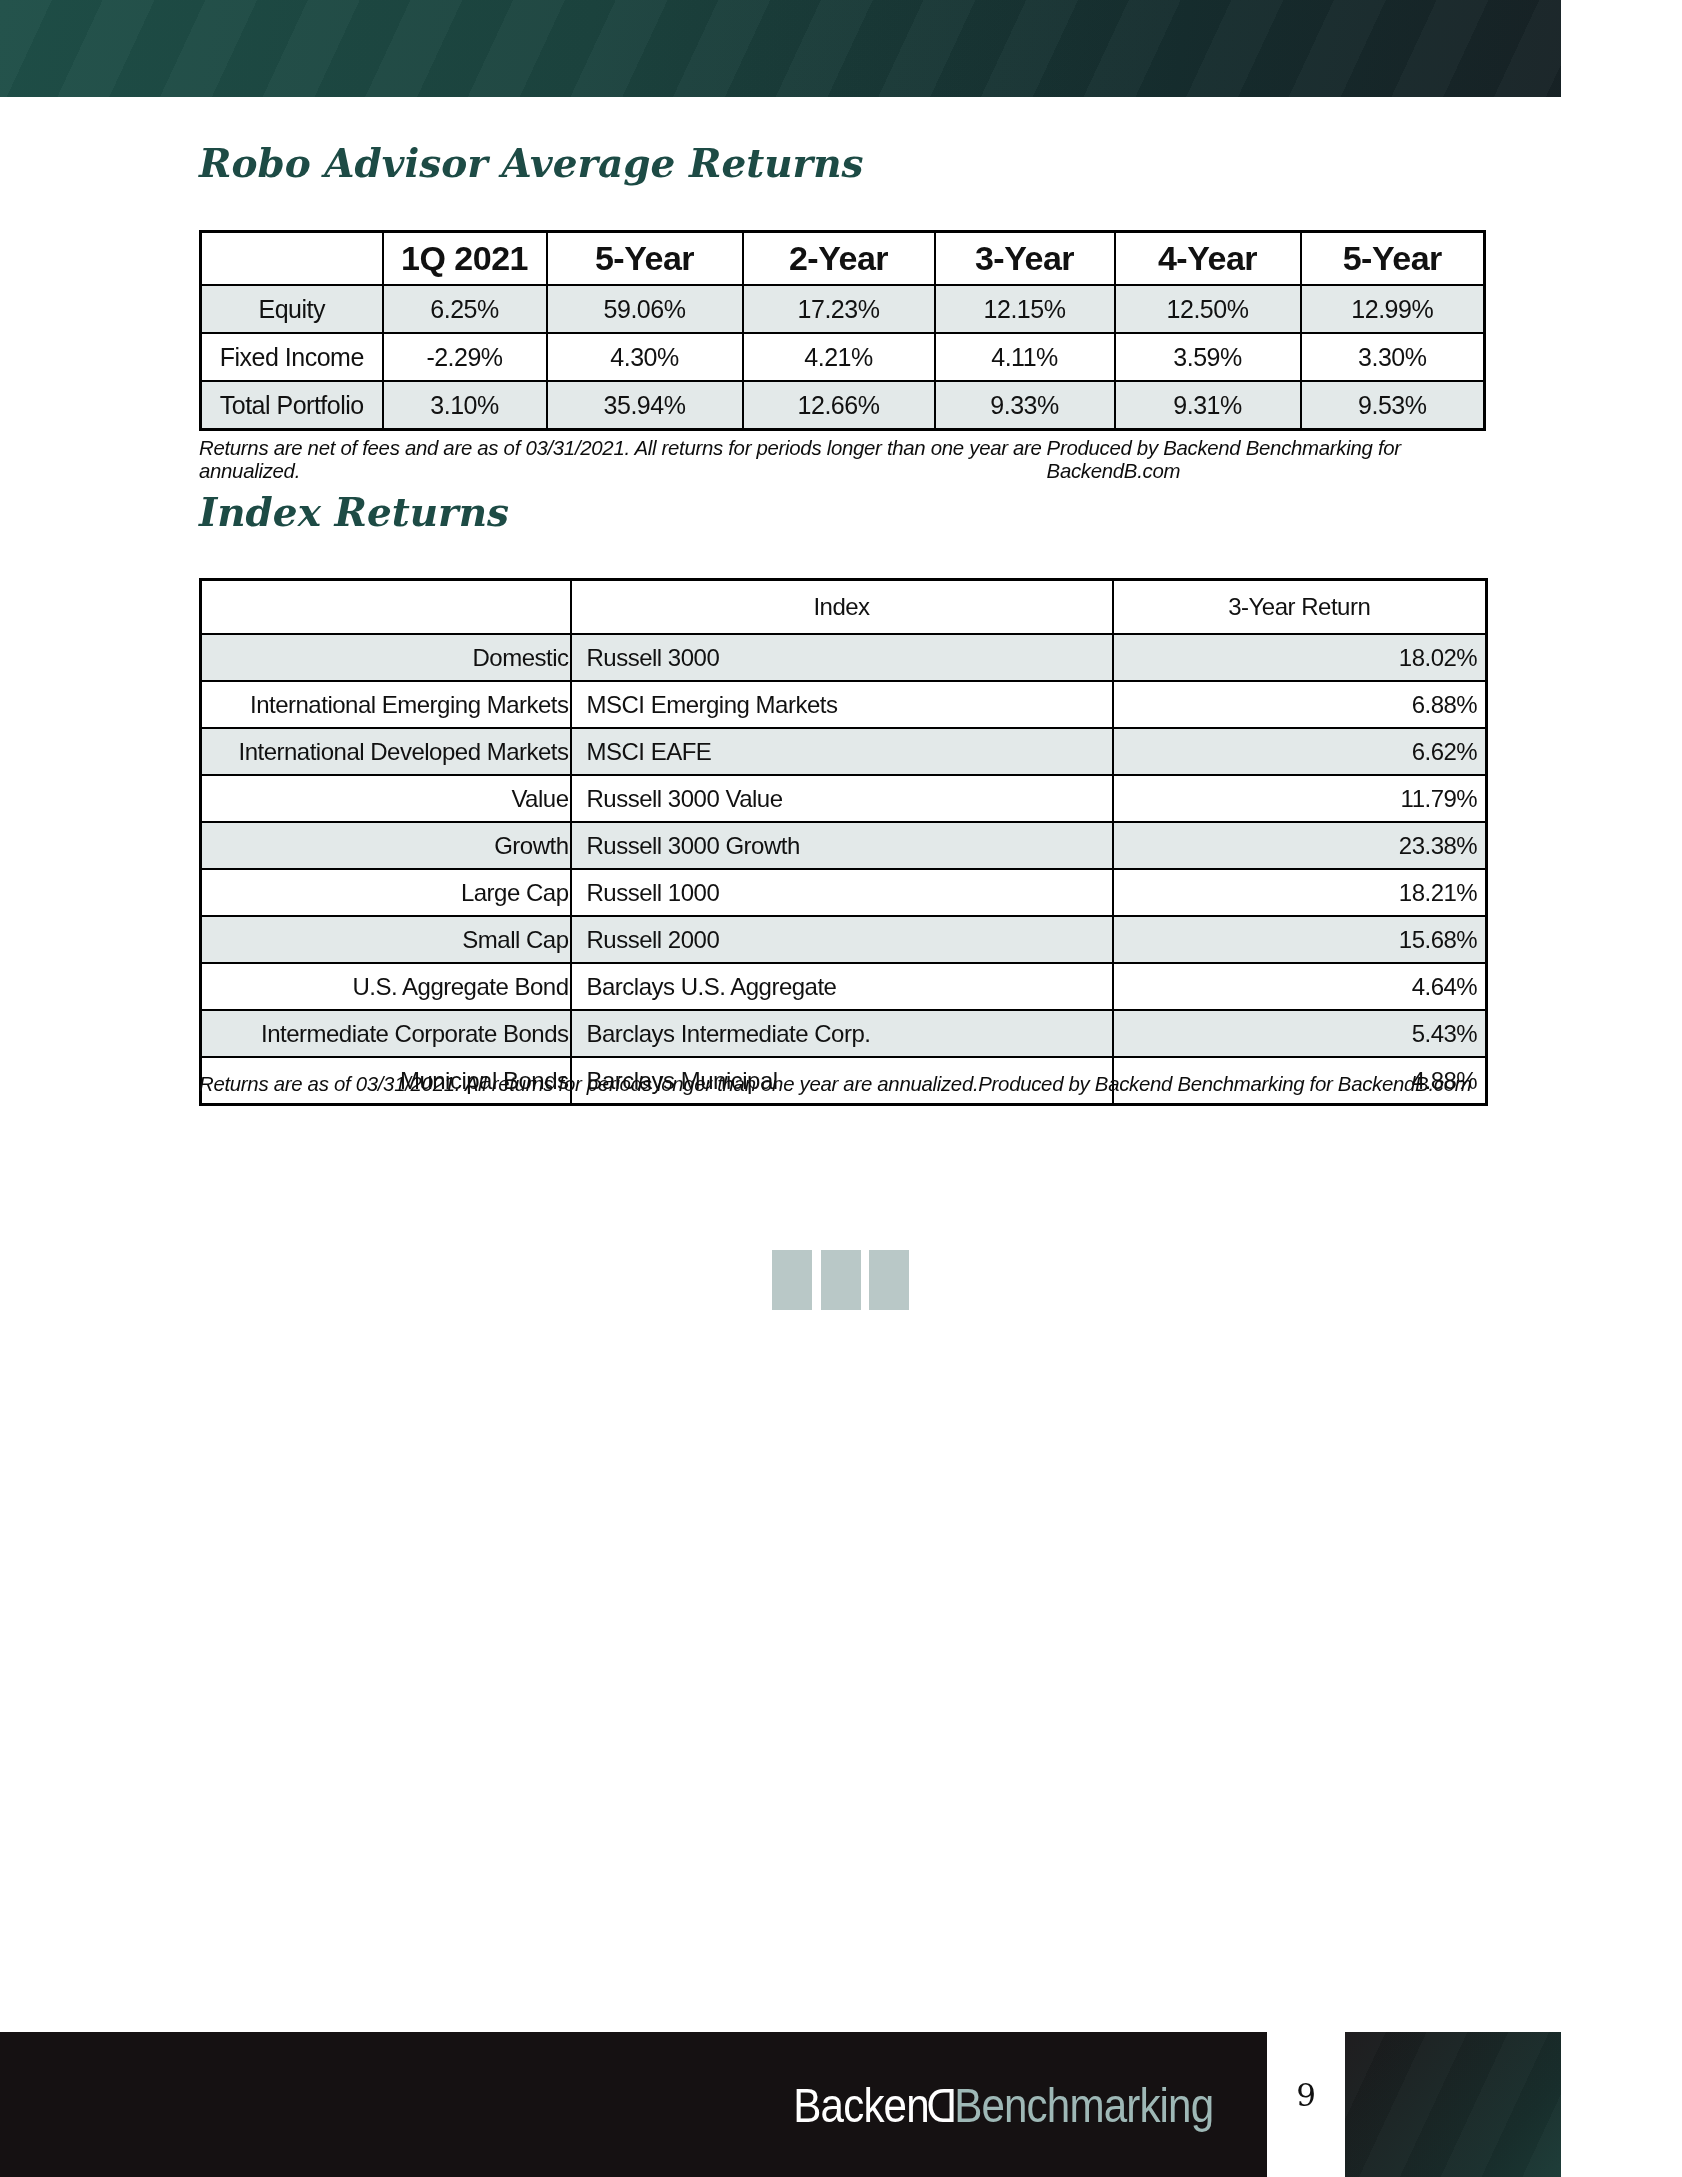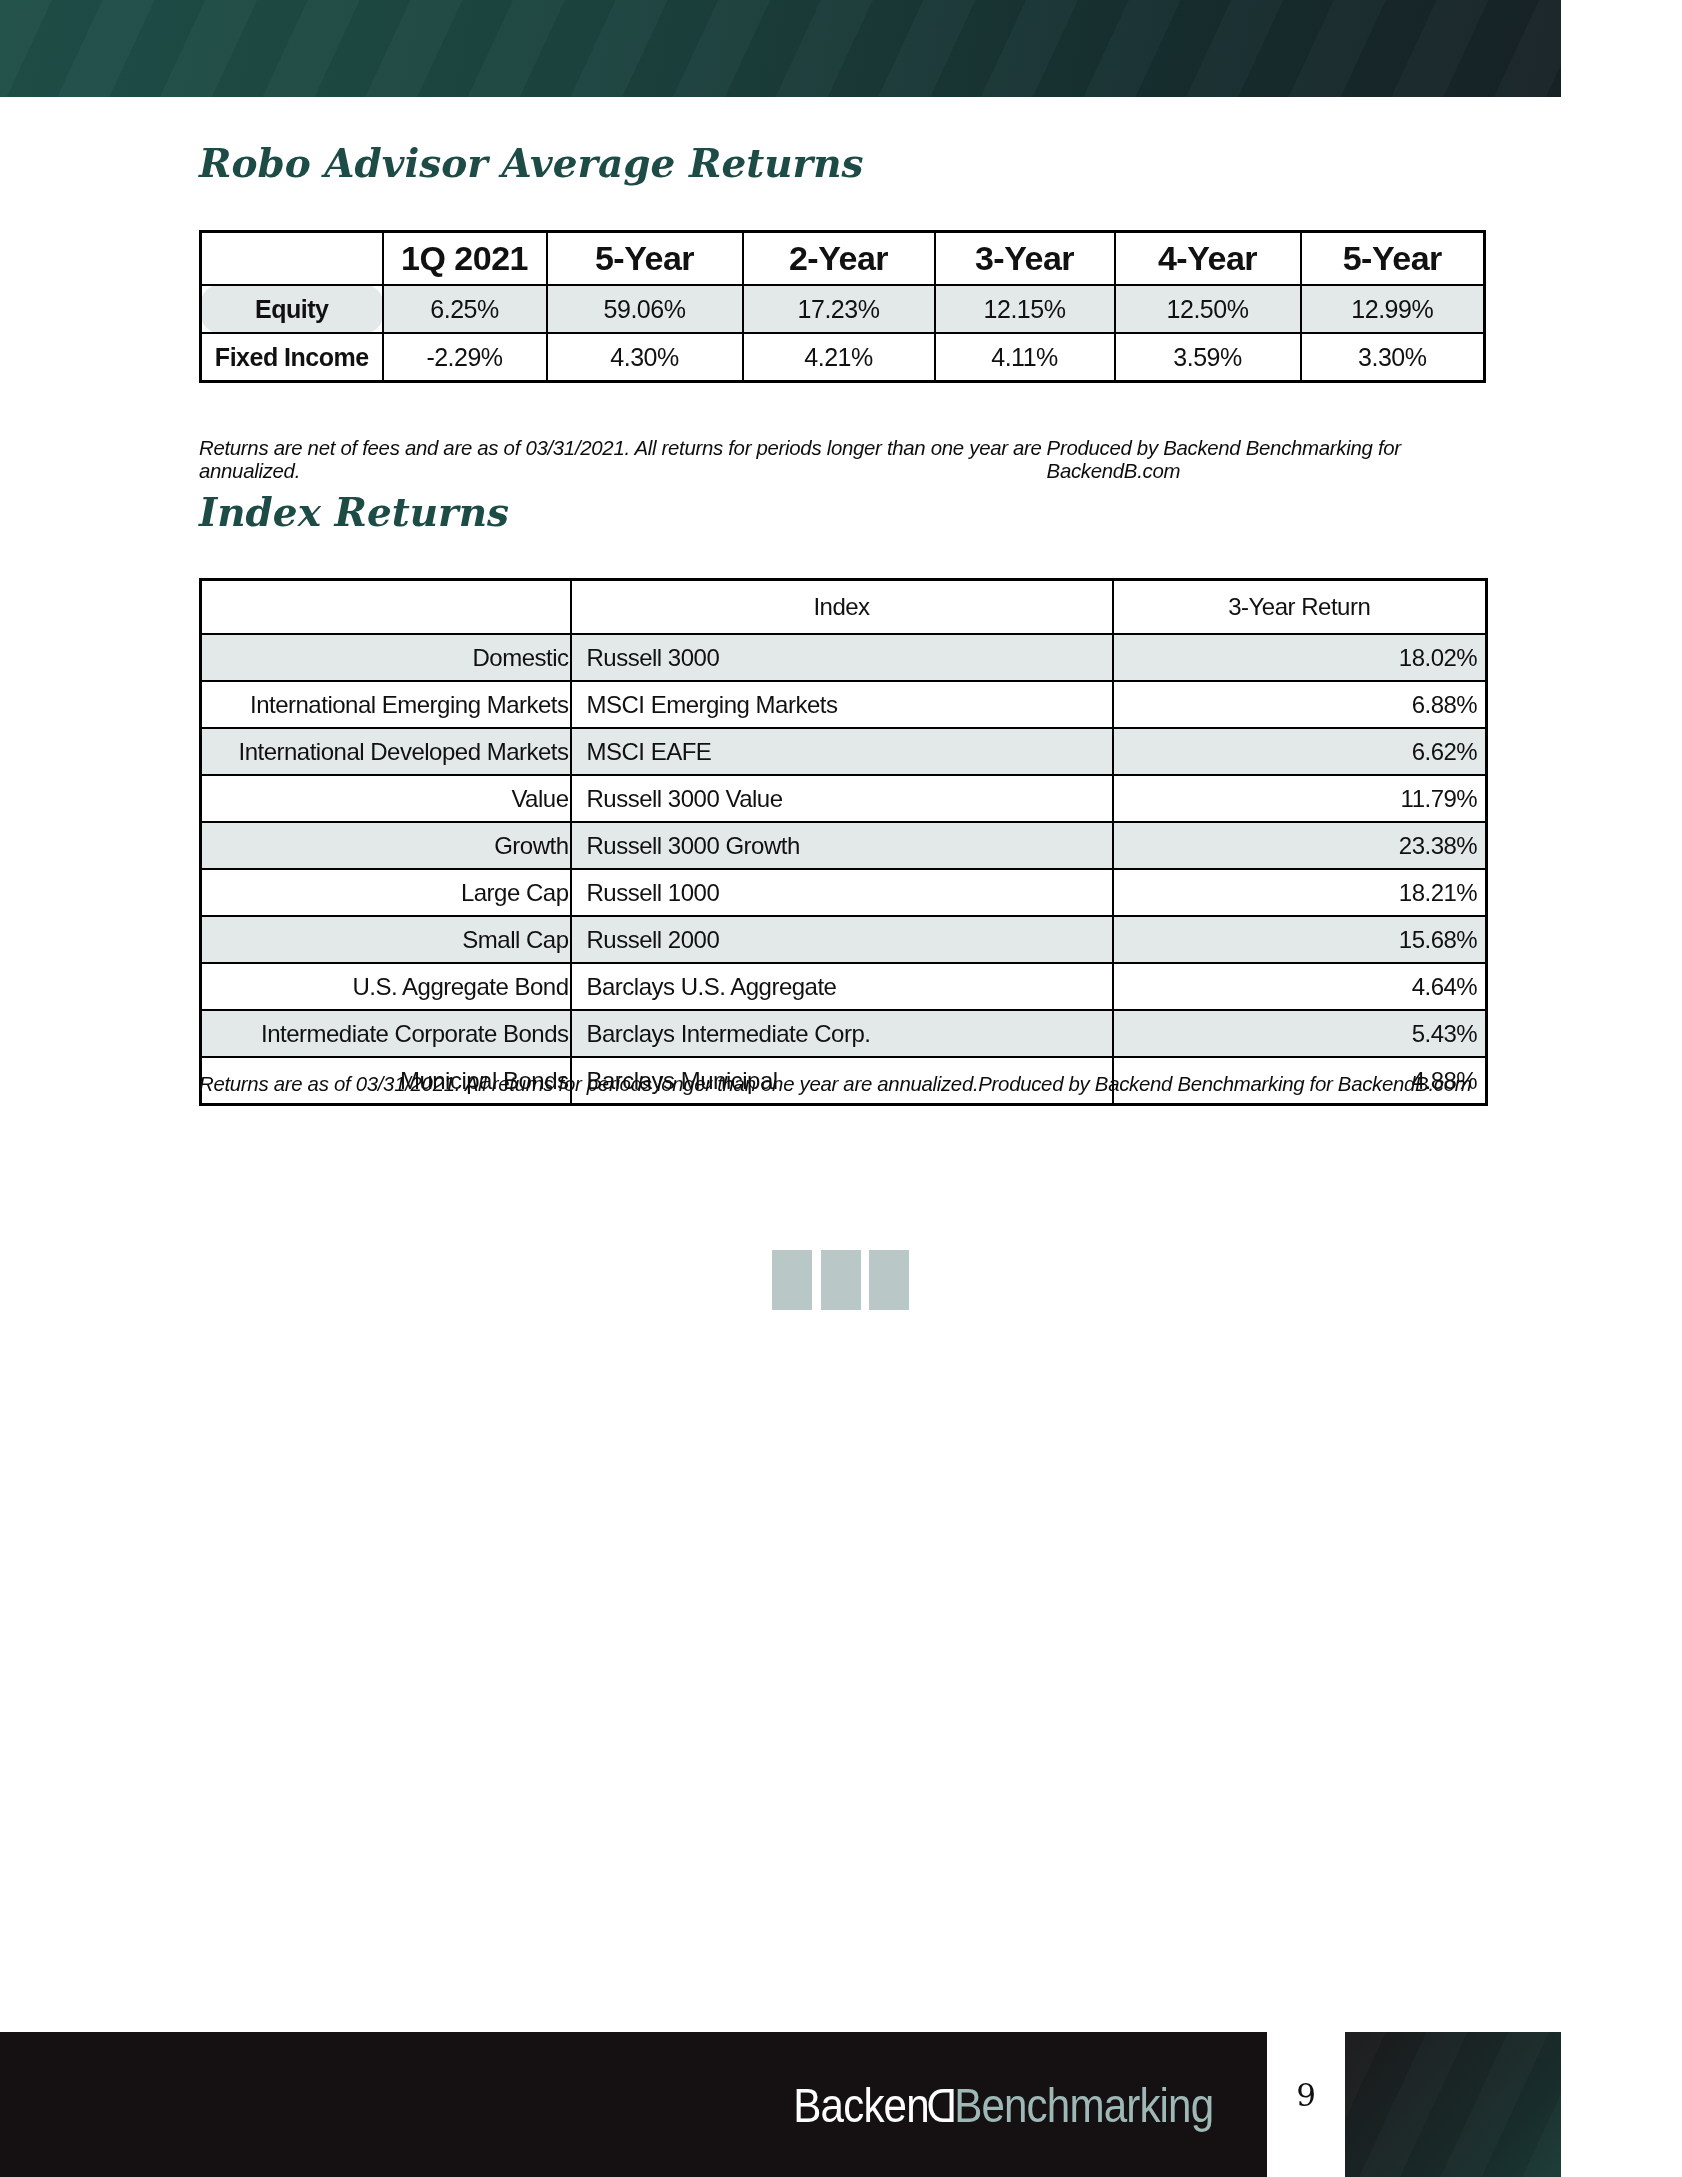--- a/index.html
+++ b/index.html
@@ -21,21 +21,21 @@
 
   
   table{border-collapse:collapse;table-layout:fixed;position:absolute;left:199px;
         background:#fff;}
   th,td{border:2.9px solid #000;overflow:hidden;white-space:nowrap;}
   table{border:3.9px solid #000;}
 
   
   #table1{top:230px;width:1286px;}
   #table1 thead th{height:49px;font-weight:700;font-size:34px;letter-spacing:-0.5px;text-align:center;background:#fff;}
-  #table1 tbody th{height:44px;font-weight:700;font-size:25px;letter-spacing:-0.5px;text-align:center;border-radius:18px;}
+  #table1 tbody th{height:44px;font-weight:400;font-size:25px;letter-spacing:-0.5px;text-align:center;}
   #table1 tbody td{height:44px;font-weight:400;font-size:25px;letter-spacing:-0.5px;text-align:center;}
   #table1 tbody tr:nth-child(odd) th,#table1 tbody tr:nth-child(odd) td{background:#e3e9e9;}
 
   
   #table2{top:578px;width:1286px;}
   #table2 thead th{height:50px;font-weight:400;font-size:24px;letter-spacing:-0.5px;text-align:center;background:#fff;}
   #table2 tbody th{height:43px;font-weight:400;font-size:24px;letter-spacing:-0.5px;text-align:right;padding-left:5.8px;}
   #table2 tbody td.idx{font-weight:400;font-size:24px;letter-spacing:-0.5px;text-align:left;padding-left:15px;}
   #table2 tbody td.ret{font-weight:400;font-size:24px;letter-spacing:-0.5px;text-align:right;padding-right:7.8px;}
   #table2 tbody tr:nth-child(odd) th,#table2 tbody tr:nth-child(odd) td{background:#e3e9e9;}
@@ -108,20 +108,29 @@
       </tr>
       <tr>
         <th>Fixed Income</th>
         <td>-2.29%</td>
         <td>4.30%</td>
         <td>4.21%</td>
         <td>4.11%</td>
         <td>3.59%</td>
         <td>3.30%</td>
       </tr>
+      <tr>
+        <th>Total Portfolio</th>
+        <td>3.10%</td>
+        <td>35.94%</td>
+        <td>12.66%</td>
+        <td>9.33%</td>
+        <td>9.31%</td>
+        <td>9.53%</td>
+      </tr>
     </tbody>
   </table>
 
   <div class="footnote" id="footnote1">
     <span>Returns are net of fees and are as of 03/31/2021. All returns for periods longer than one year are annualized.</span>
     <span>Produced by Backend Benchmarking for BackendB.com</span>
   </div>
 
   <h1 class="sec-title" id="title2">Index Returns</h1>
 

